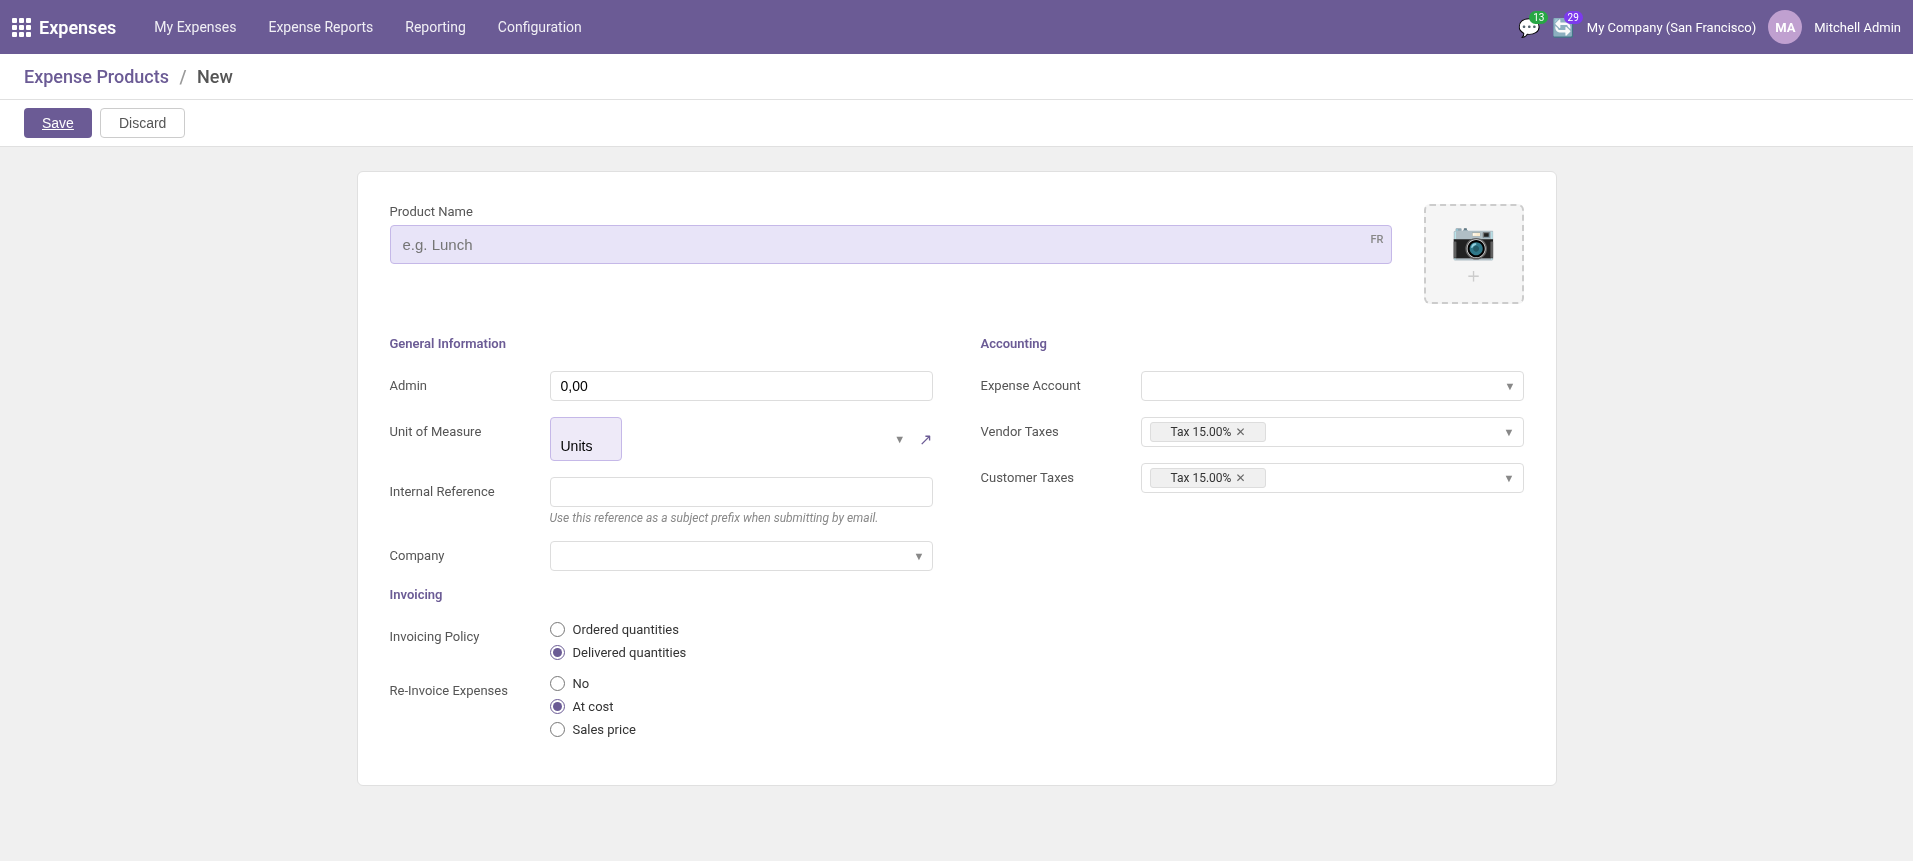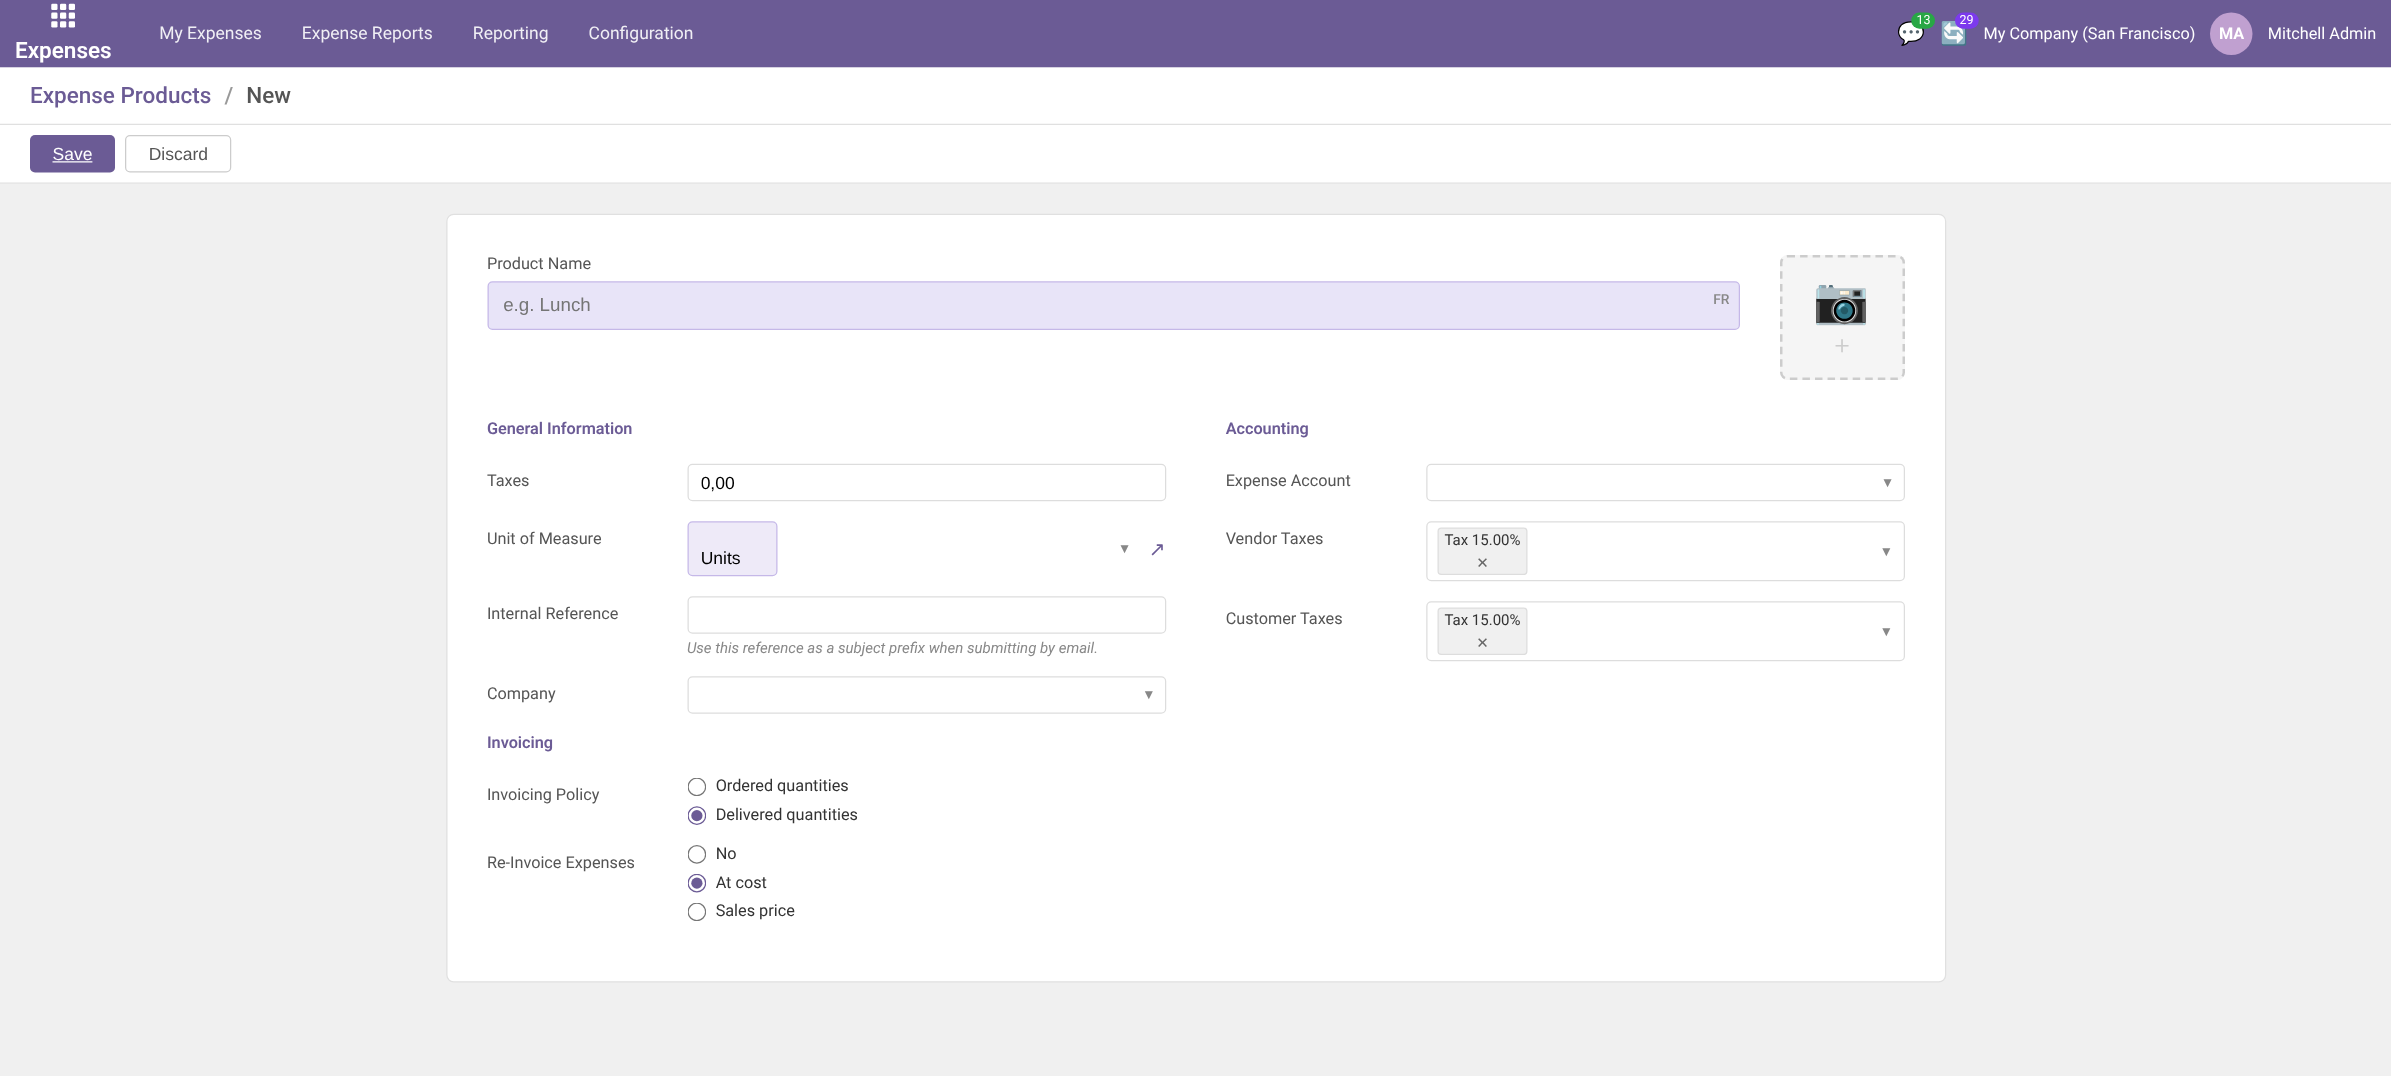--- a/index.html
+++ b/index.html
@@ -15,21 +15,20 @@
       gap: 8px;
     }
     .topnav-logo {
       display: flex;
       align-items: center;
       gap: 8px;
       color: white;
       font-size: 18px;
       font-weight: 600;
       margin-right: 16px;
-      flex-direction: column;
     }
     .topnav-logo-grid {
       display: grid;
       grid-template-columns: repeat(3, 5px);
       gap: 2px;
     }
     .topnav-logo-dot {
       width: 5px;
       height: 5px;
       background: white;
@@ -329,26 +328,25 @@
       border-radius: 4px;
       padding: 4px 8px;
       gap: 6px;
       flex-wrap: wrap;
       background: white;
     }
     .tax-tag {
       background: #f0f0f0;
       border: 1px solid #ddd;
       border-radius: 3px;
-      padding: 2px 5px;
+      padding: 2px 20px;
       font-size: 12px;
       display: flex;
       align-items: center;
       gap: 4px;
-      flex-direction: column;
     }
     .tax-tag-close {
       color: #666;
       cursor: pointer;
       font-size: 12px;
     }
     .tax-select-arrow {
       margin-left: auto;
       color: #888;
       font-size: 11px;
@@ -443,21 +441,21 @@
         <span style="font-size:20px;color:#ccc;">＋</span>
       </div>
     </div>
 
     <div class="form-columns">
 
       <div class="form-column">
         <div class="section-title">General Information</div>
 
         <div class="form-row">
-          <div class="form-row-label">Taxes</div>
+          <div class="form-row-label">Admin</div>
           <div class="form-row-value">
             <input class="form-input" type="text" value="0,00" style="">
           </div>
         </div>
 
         <div class="form-row">
           <div class="form-row-label">Unit of Measure</div>
           <div class="form-row-value">
             <div class="form-select-wrapper">
               <div style="position:relative;flex:1;">

